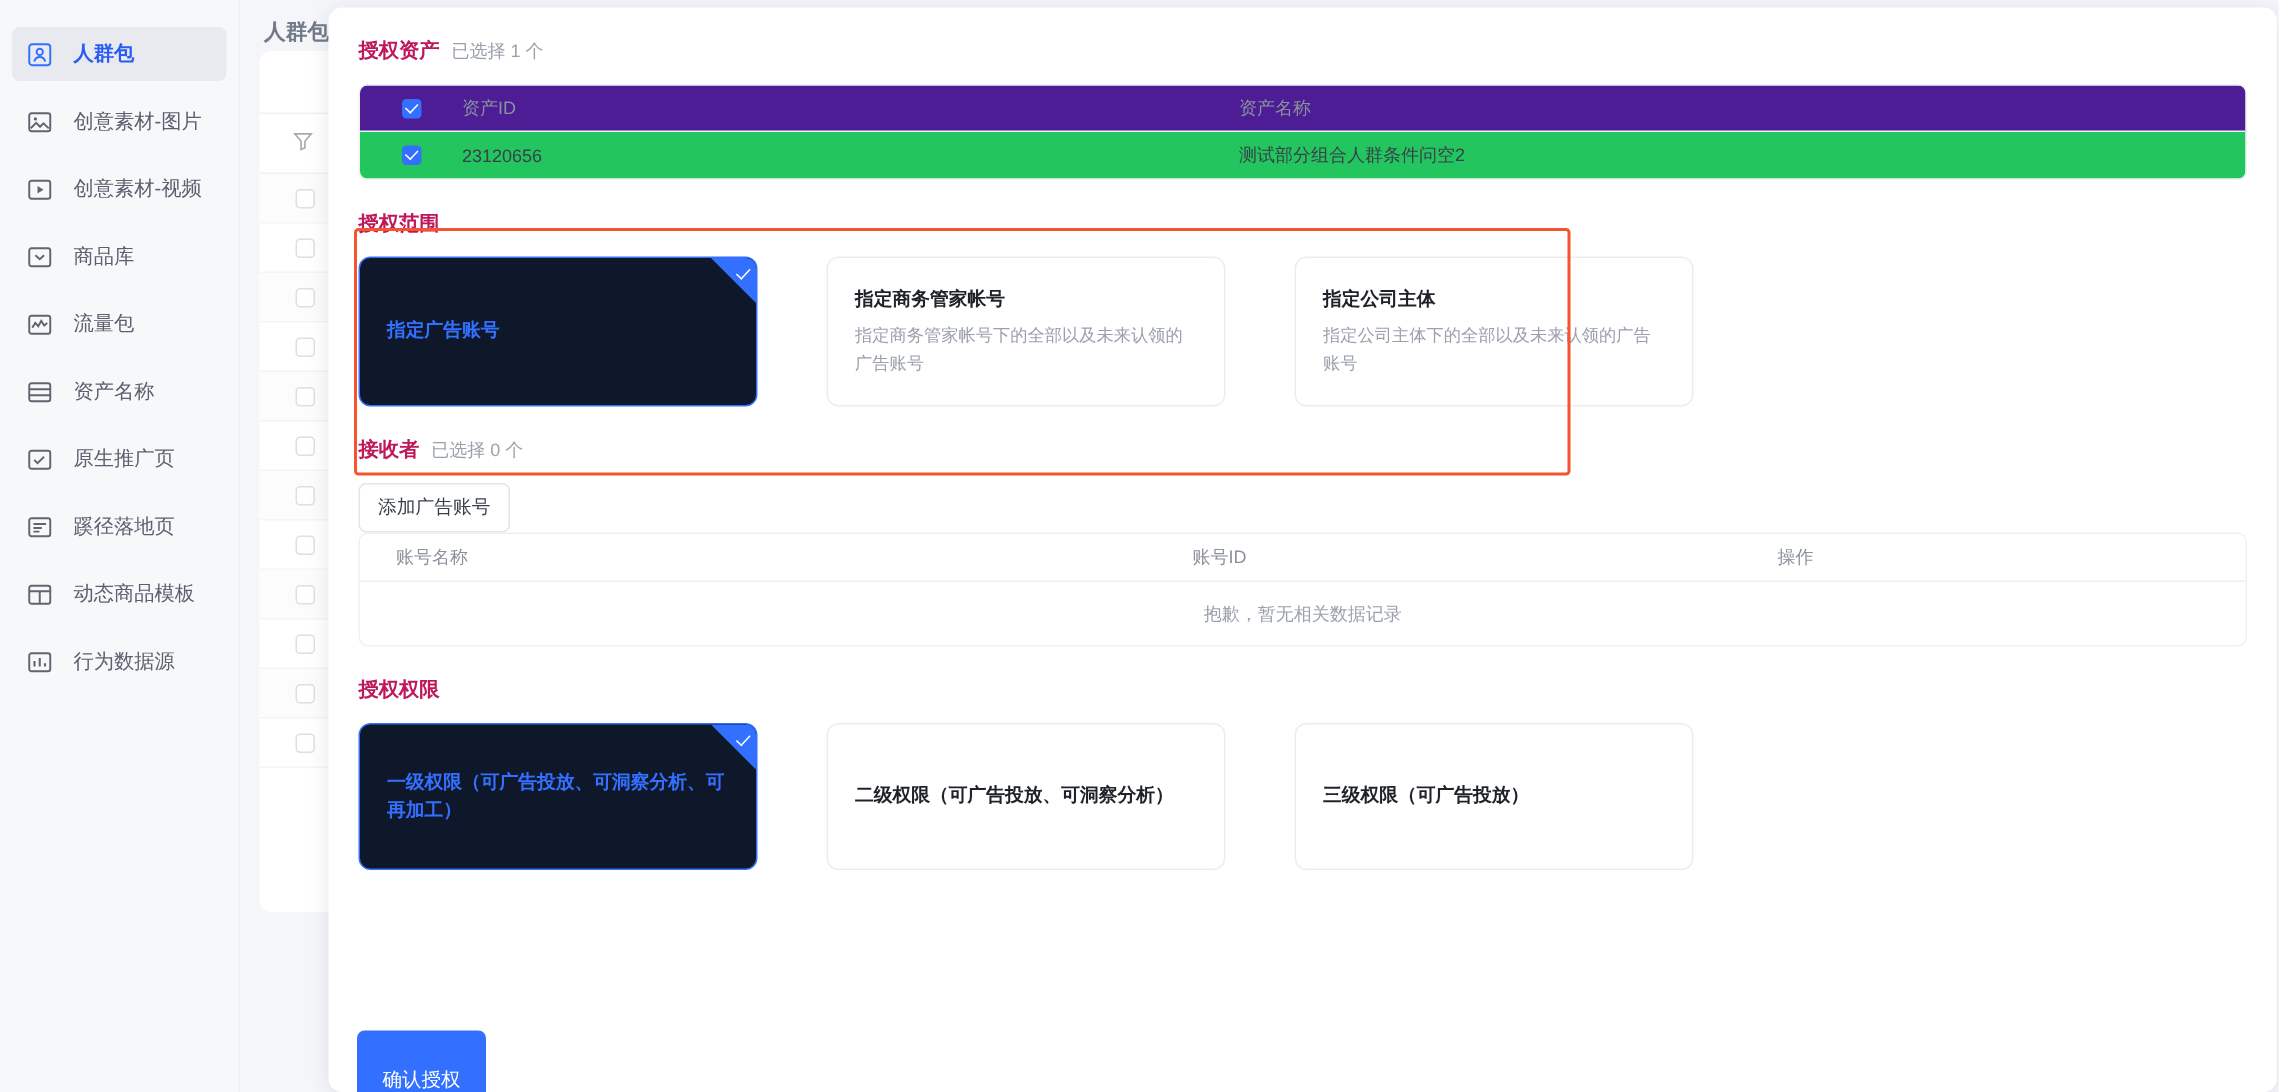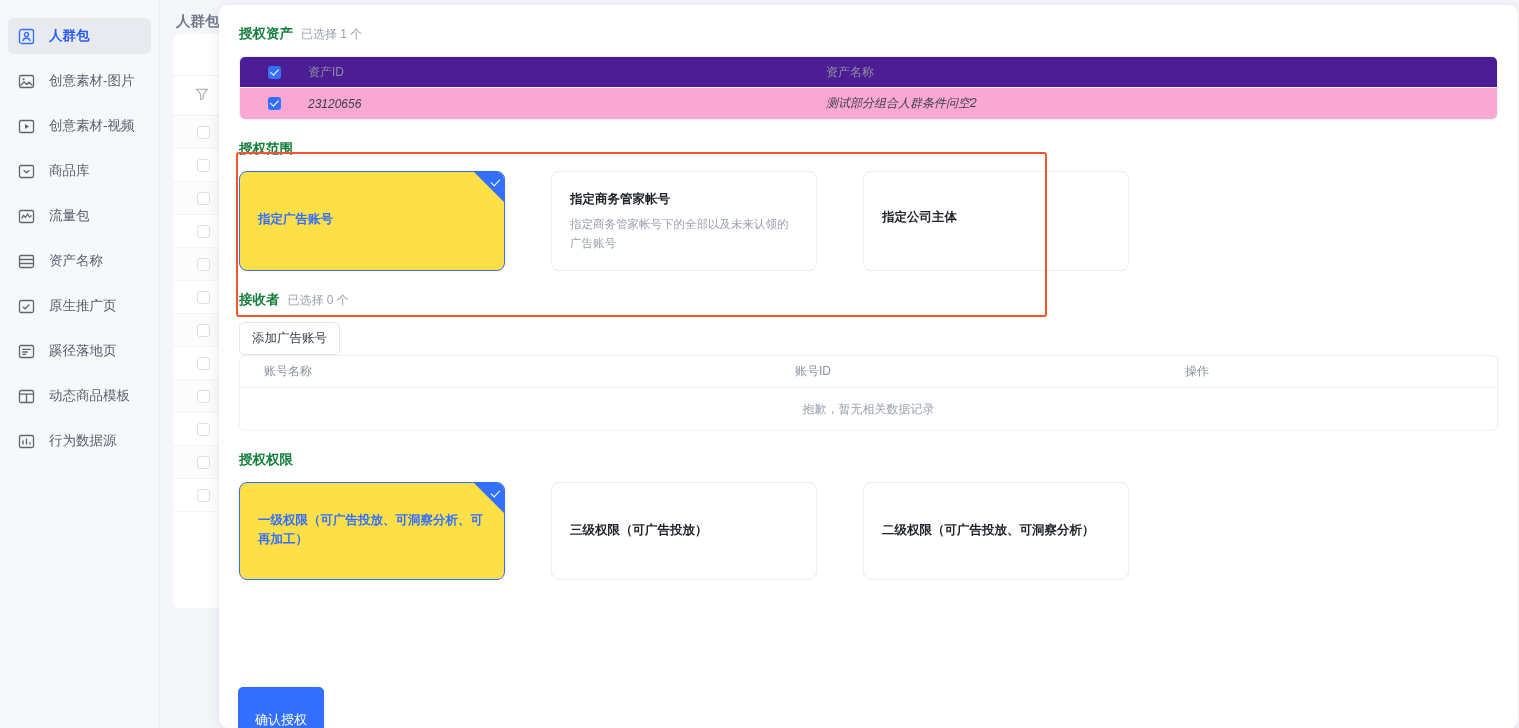--- a/index.html
+++ b/index.html
@@ -80,31 +80,31 @@
     border-radius: 9px;
     box-shadow: 0 2px 14px rgba(30,40,70,.10);
     overflow: hidden;
   }
   .modal-body { padding: 20px 20px 0 20px; }
 
   .sec-head {
     display: flex; align-items: baseline;
     margin-bottom: 13px;
   }
-  .sec-title { font-size: 13.5px; font-weight: 700; color: #15803d; }
+  .sec-title { font-size: 13.5px; font-weight: 700; color: #be185d; }
   .sec-sub { font-size: 12px; color: #9aa0ac; margin-left: 8px; }
 
   
   .tbl {
     border: 1px solid #eef0f3; border-radius: 6px;
     overflow: hidden; width: 1259px;
   }
   .tbl-row { display: flex; align-items: center; height: 31px; font-size: 12px; }
   .tbl-row.head { color: #8b919d; background: #4c1d95; border-bottom: 1px solid #eef0f3; }
-  .tbl-row.data { background: #f9a8d4; color: #3a3f4b; font-style: italic; }
+  .tbl-row.data { background: #22c55e; color: #3a3f4b; }
   .c-chk { width: 68px; display: flex; justify-content: center; }
   .c-id  { width: 518px; }
   .c-nm  { flex: 1; }
   .chk-on {
     width: 13px; height: 13px; border-radius: 3px;
     background: #3370ff;
     position: relative;
   }
   .chk-on::after {
     content: ""; position: absolute;
@@ -131,22 +131,21 @@
     background: #fff;
     margin-right: 46px;
     padding: 16px 18px;
     position: relative;
     display: flex; flex-direction: column; justify-content: center;
     cursor: pointer;
     overflow: hidden;
   }
   .card.sel {
     border: 1.5px solid #3370ff;
-    background: #fde047;
-    font-family: Liberation Mono, monospace;
+    background: #0f172a;
   }
   .card.sel .card-title { color: #3370ff; }
   .card-title { font-size: 12.5px; font-weight: 700; line-height: 1.55; color: #1f2329; }
   .card.plain .card-title { margin-bottom: 6px; }
   .card-desc { font-size: 11.5px; color: #9aa0ac; line-height: 1.6; }
   .card-tick {
     position: absolute; right: 0; top: 0;
     width: 30px; height: 30px;
     background: #3370ff;
     clip-path: polygon(100% 0, 0 0, 100% 100%);
@@ -392,20 +391,21 @@
         <div class="card sel">
           <div class="card-tick"></div>
           <div class="card-title">指定广告账号</div>
         </div>
         <div class="card plain">
           <div class="card-title">指定商务管家帐号</div>
           <div class="card-desc">指定商务管家帐号下的全部以及未来认领的广告账号</div>
         </div>
         <div class="card plain">
           <div class="card-title">指定公司主体</div>
+          <div class="card-desc">指定公司主体下的全部以及未来认领的广告账号</div>
         </div>
       </div>
 
       
       <div class="sec-head mt20">
         <span class="sec-title">接收者</span>
         <span class="sec-sub">已选择 0 个</span>
       </div>
 
       <button class="btn-outline">添加广告账号</button>
@@ -423,25 +423,25 @@
       <div class="sec-head mt20">
         <span class="sec-title">授权权限</span>
       </div>
 
       <div class="cards">
         <div class="card perm sel">
           <div class="card-tick"></div>
           <div class="card-title">一级权限（可广告投放、可洞察分析、可再加工）</div>
         </div>
         <div class="card perm">
+          <div class="card-title">二级权限（可广告投放、可洞察分析）</div>
+        </div>
+        <div class="card perm">
           <div class="card-title">三级权限（可广告投放）</div>
         </div>
-        <div class="card perm">
-          <div class="card-title">二级权限（可广告投放、可洞察分析）</div>
-        </div>
       </div>
 
     </div>
   </div>
 
   <div class="redbox"></div>
 
   <button class="btn-primary">确认授权</button>
 
 </div>

